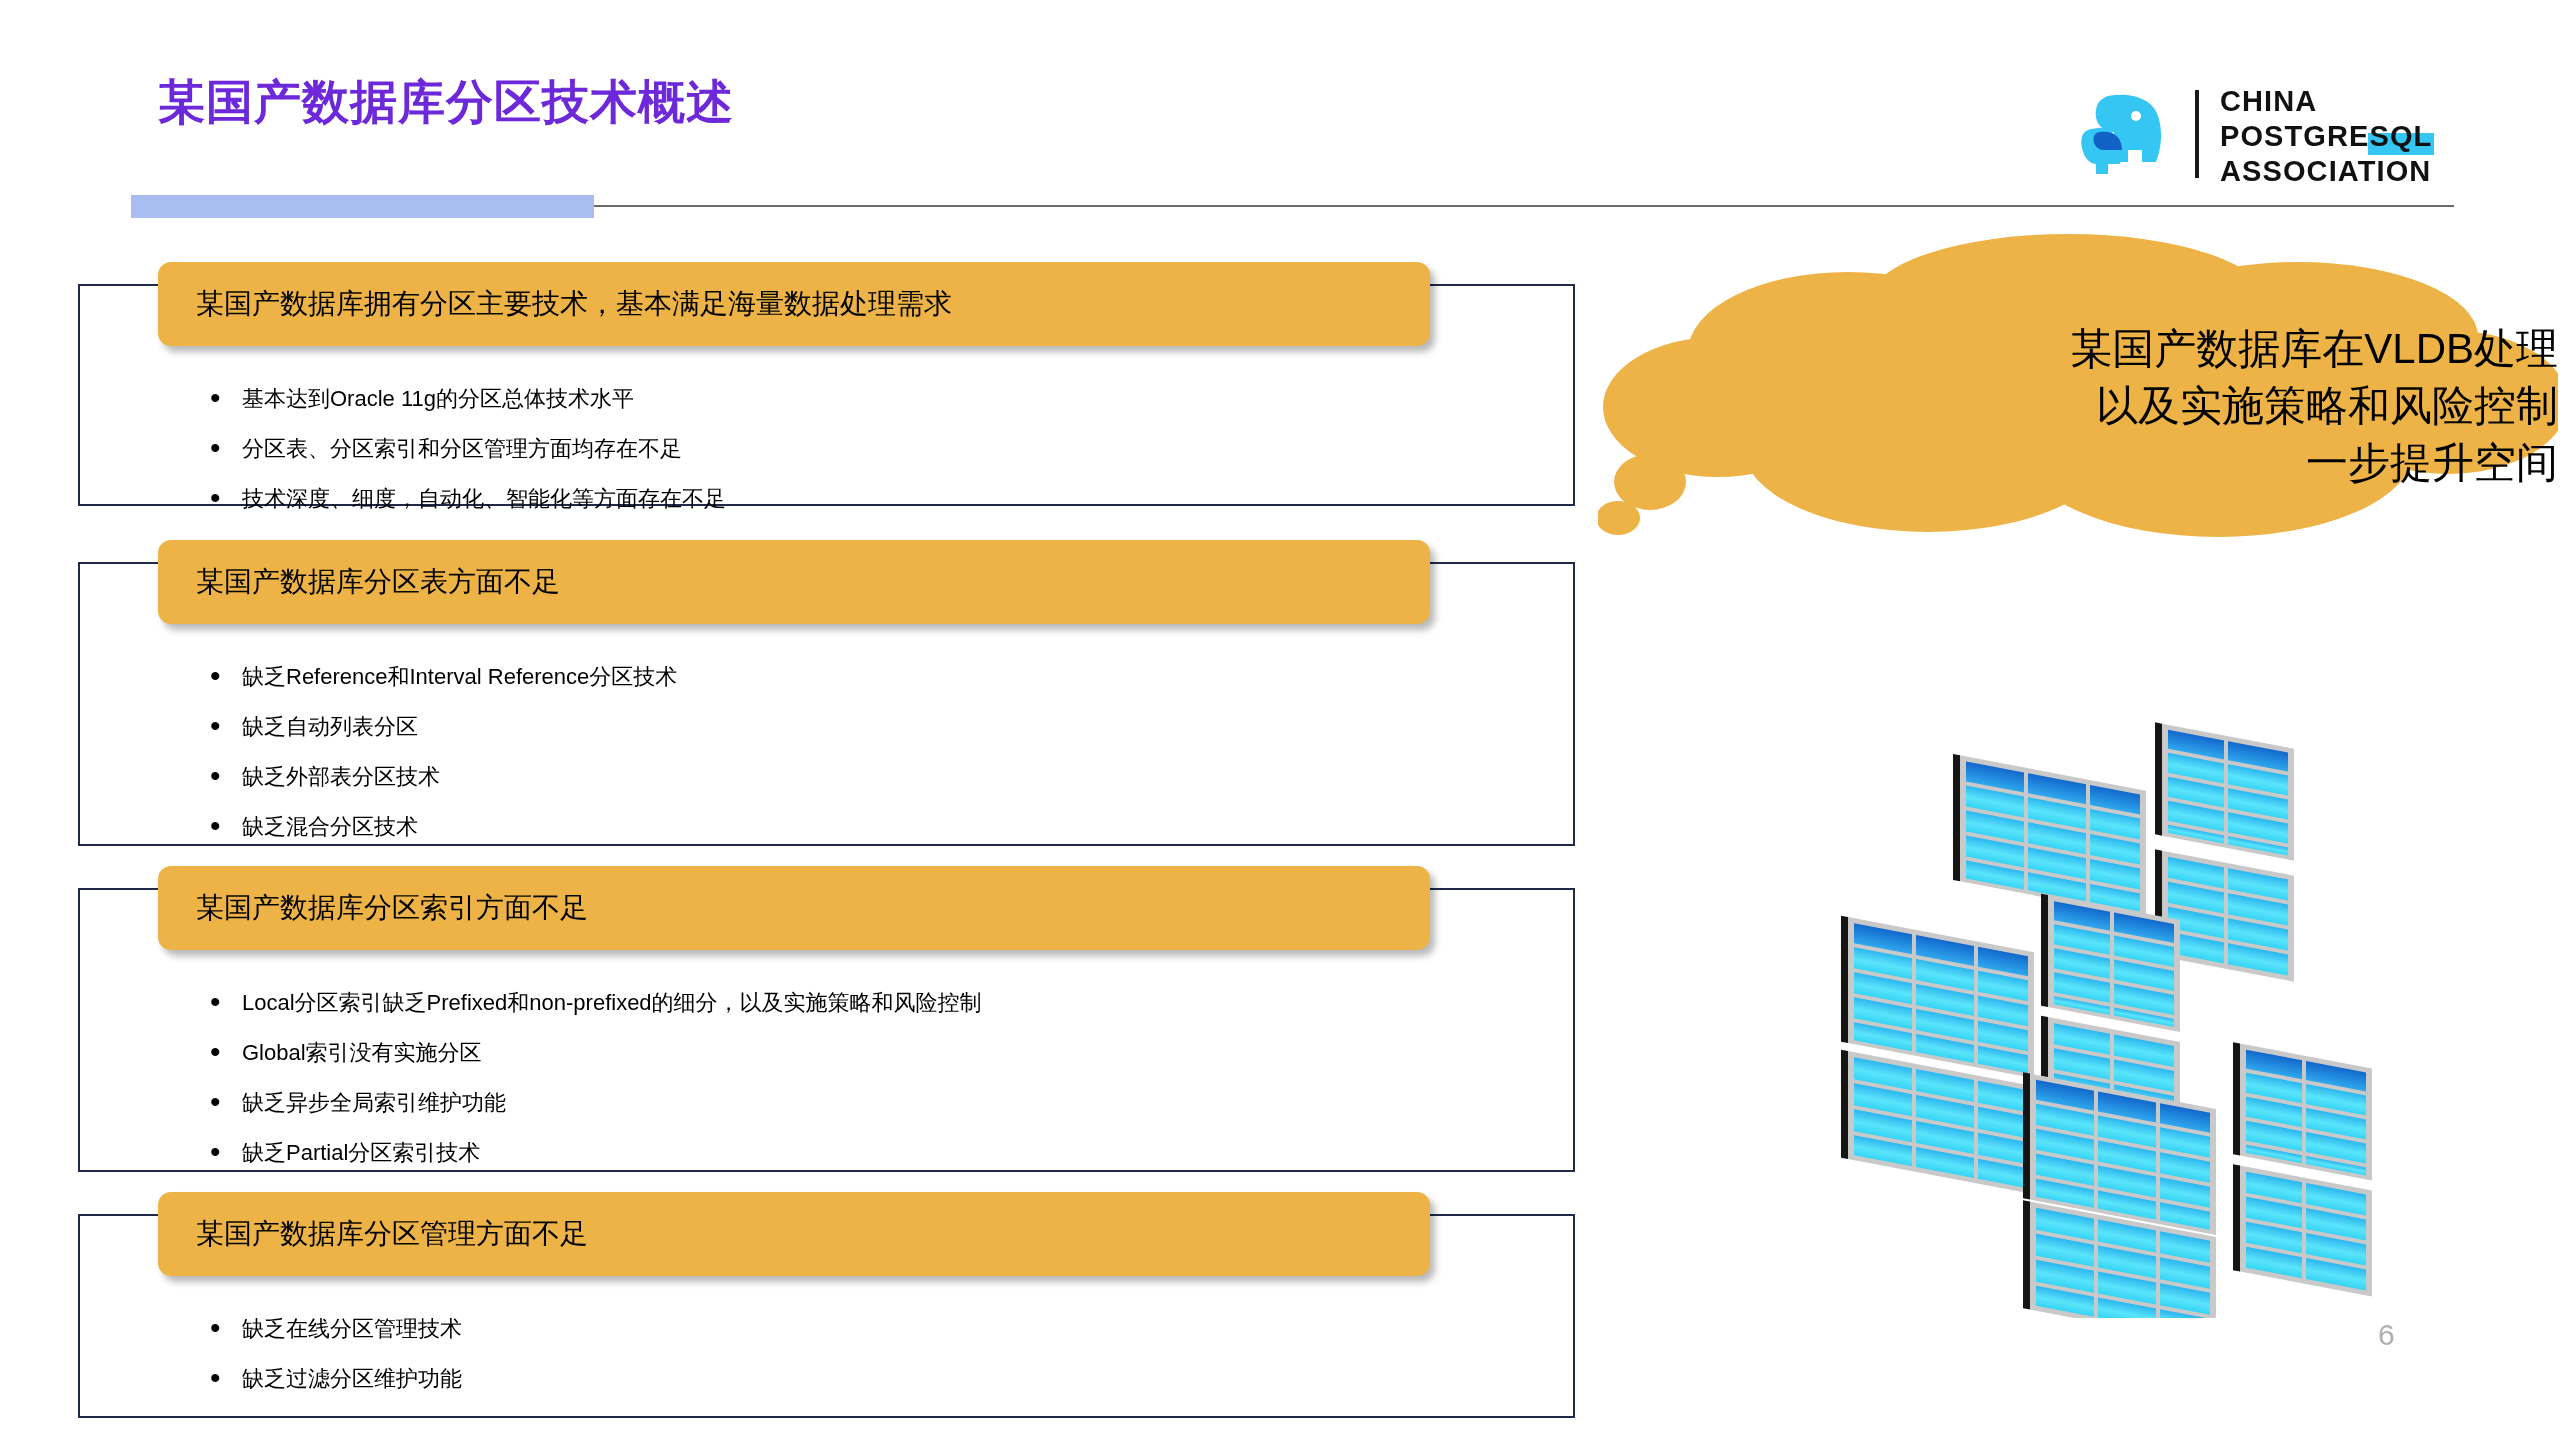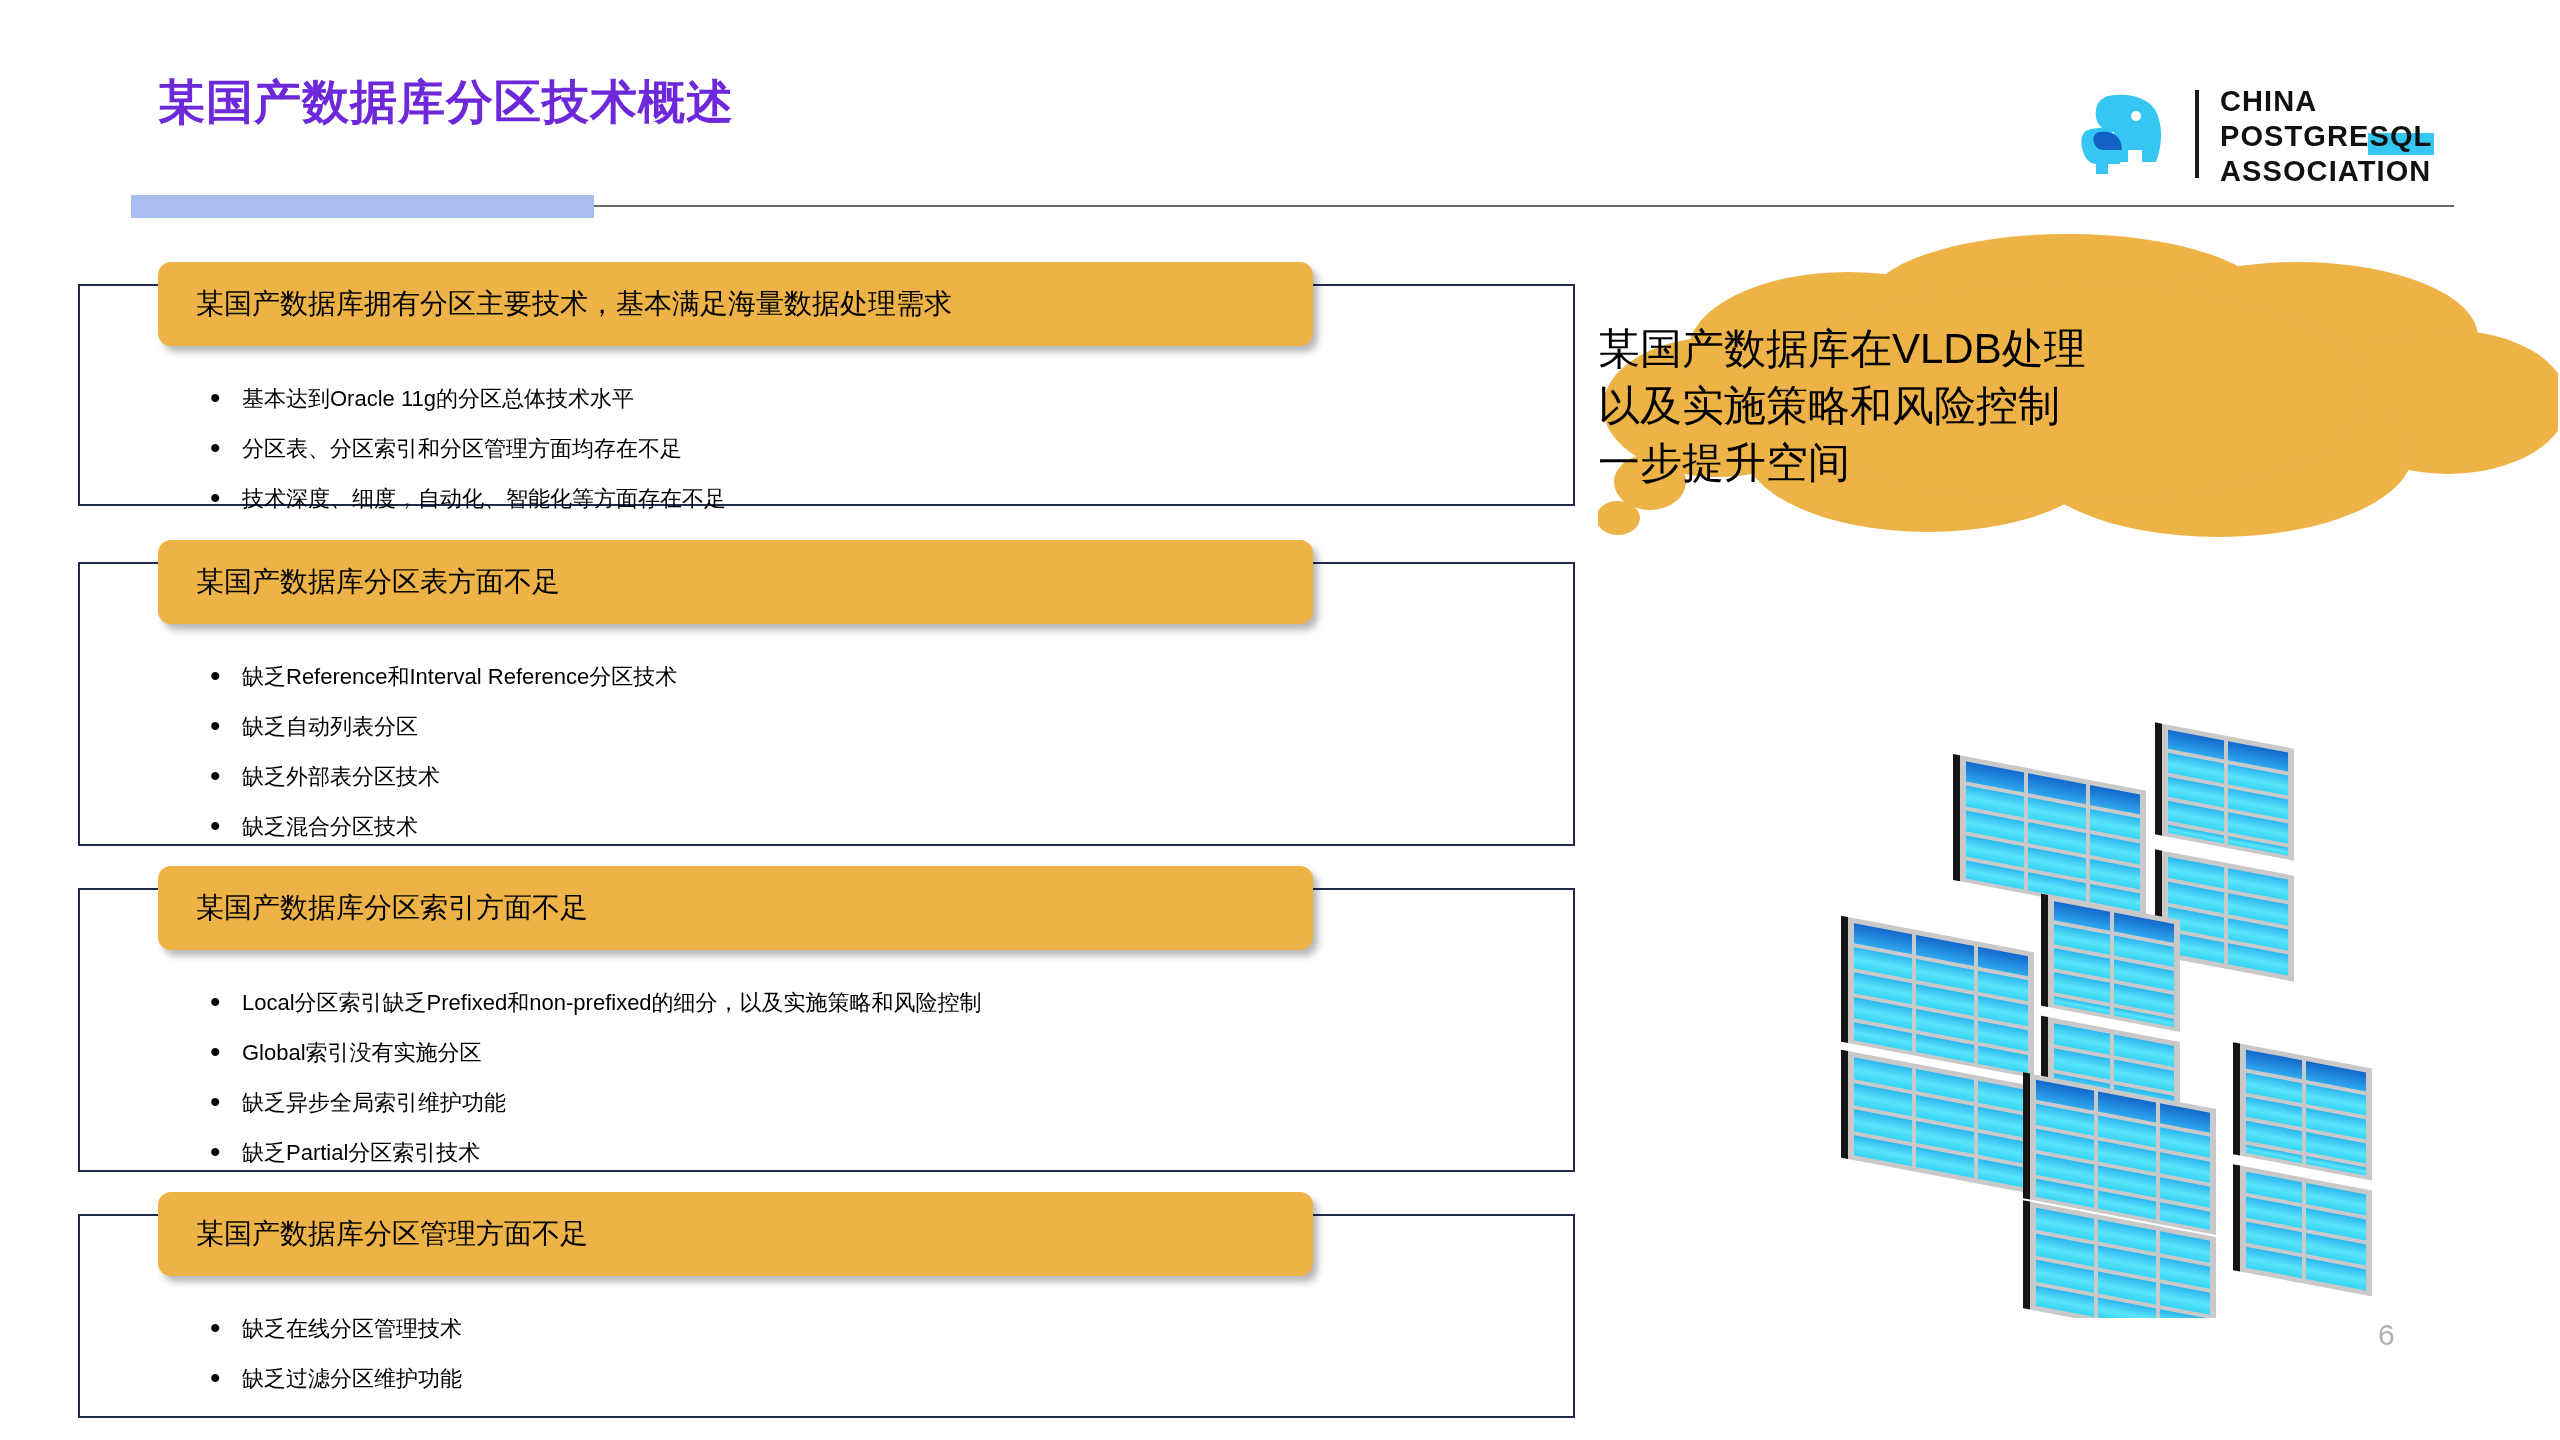--- a/index.html
+++ b/index.html
@@ -45,21 +45,21 @@
   .logo-line { position: relative; z-index: 1; }
 
   
   .section { position: absolute; left: 78px; }
   .sec-frame {
     position: absolute; left: 0; top: 22px;
     border: 2px solid #1F2A4A; background: transparent;
   }
   .sec-head {
     position: absolute; left: 80px; top: 0;
-    width: 1155px; border-radius: 13px;
+    width: 1272px; border-radius: 13px;
     background: #EDB347; color: #000;
     font-size: 28px; line-height: 1.2;
     padding: 25px 0 25px 38px;
     box-shadow: 5px 6px 7px rgba(0,0,0,0.28);
     z-index: 3;
   }
   .sec-body { position: absolute; left: 128px; z-index: 2; }
   .bullet {
     position: relative; padding-left: 36px;
     font-size: 22px; line-height: 49px; color: #000;
@@ -68,21 +68,21 @@
   .bullet::before {
     content: "•"; position: absolute; left: 4px; top: -1px;
     font-size: 30px; color: #000;
   }
 
   
   .cloud { position: absolute; left: 1598px; top: 232px; width: 960px; height: 320px; }
   .cloud svg { position: absolute; left: 0; top: 0; }
   .cloud-text {
     position: absolute; left: 0; top: 88px; width: 960px;
-    text-align: left; font-size: 42px; line-height: 57px;
+    text-align: right; font-size: 42px; line-height: 57px;
     color: #000; z-index: 2;
   }
 
   
   .illus { position: absolute; left: 1790px; top: 628px; width: 620px; height: 690px; }
 
   
   .page-num {
     position: absolute; left: 2378px; top: 1318px;
     font-size: 30px; color: #b0b0b0;

